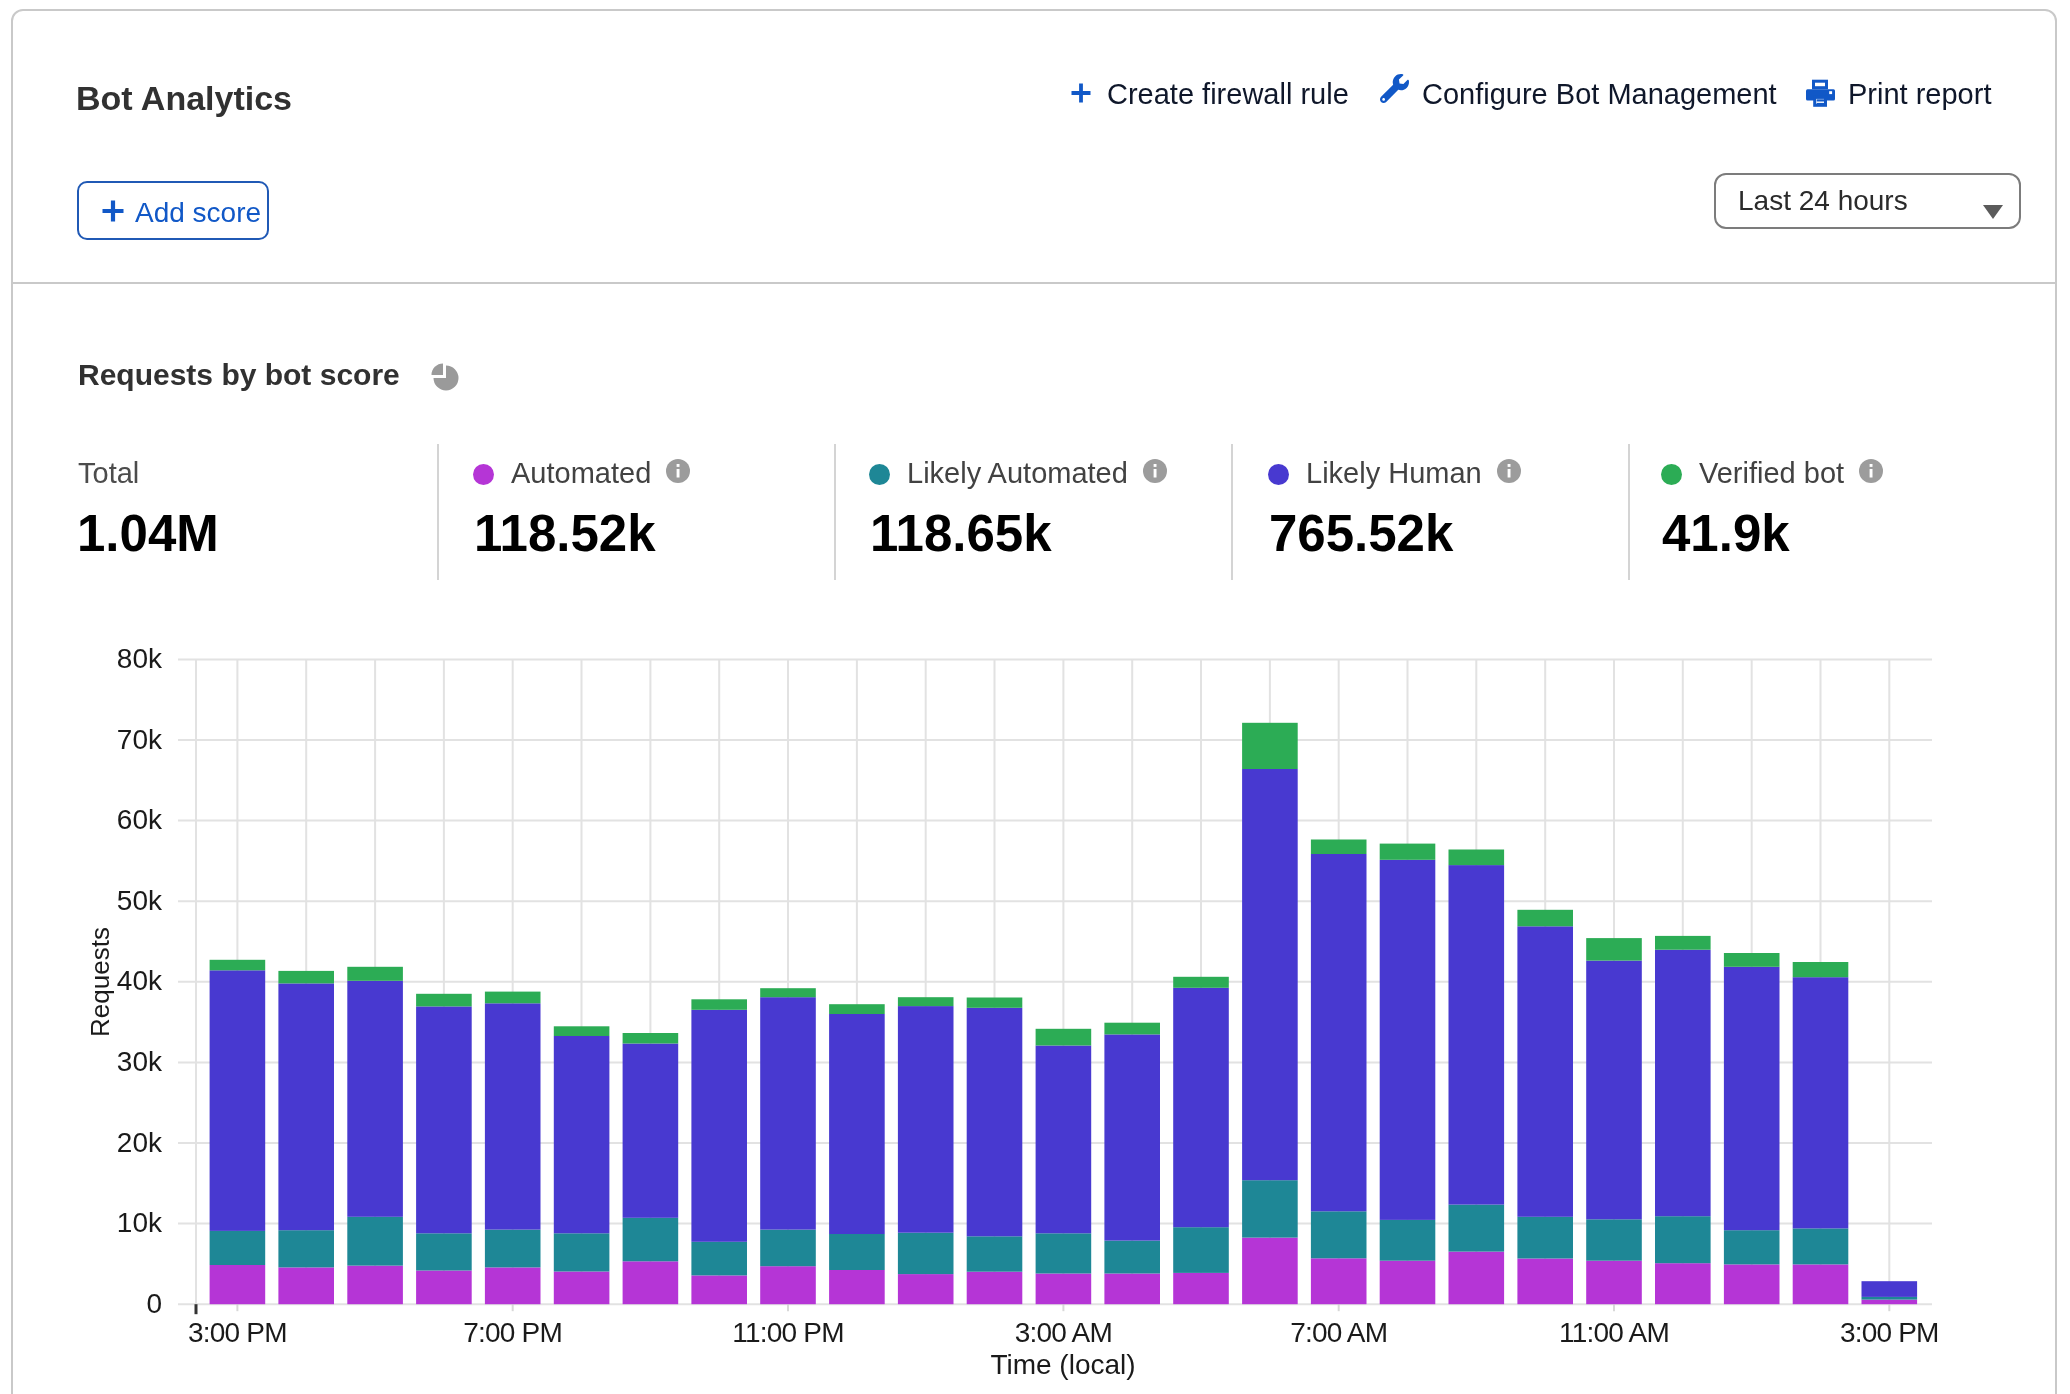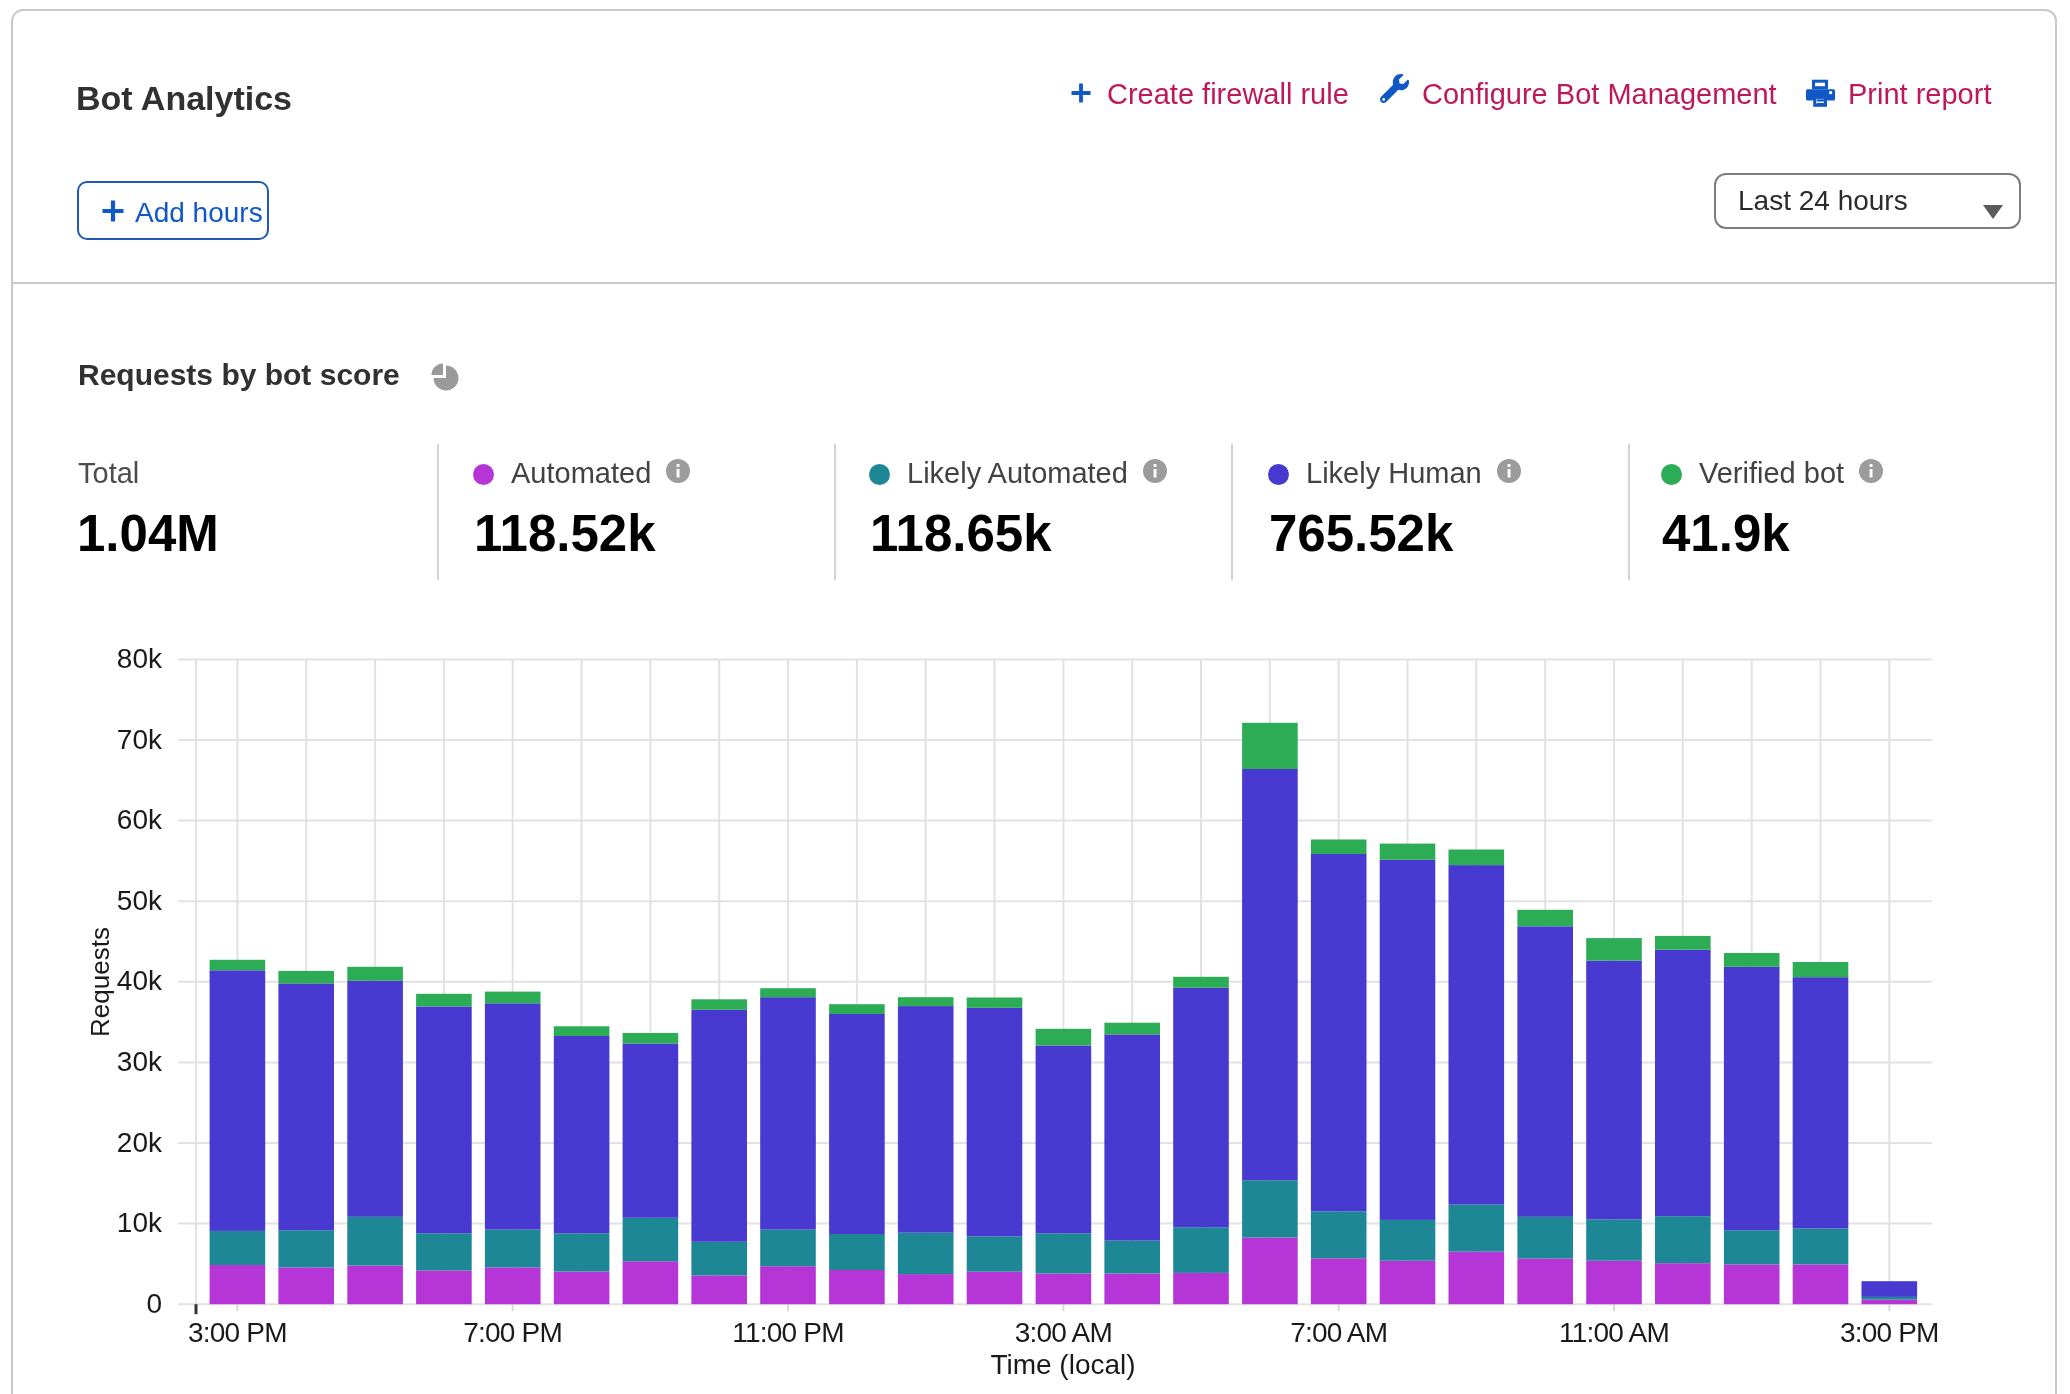--- a/index.html
+++ b/index.html
@@ -1,19 +1,19 @@
 <!DOCTYPE html>
 <html><head><meta charset="utf-8"><style>
 *{margin:0;padding:0;box-sizing:border-box}
 html,body{width:2070px;height:1394px;background:#fff;font-family:"Liberation Sans",sans-serif;overflow:hidden}
 .abs{position:absolute}
 .card{position:absolute;left:11px;top:9px;width:2046px;height:1600px;border:2px solid #c9c9c9;border-radius:12px}
 .divider{position:absolute;left:11px;top:282px;width:2046px;height:2px;background:#c9c9c9}
 .title{left:76px;top:81px;font-size:34px;font-weight:700;color:#313131;line-height:1}
-.tl{position:absolute;top:80px;font-size:29px;color:#be185d;line-height:1;white-space:nowrap}
+.tl{position:absolute;top:80px;font-size:29px;color:#0f172a;line-height:1;white-space:nowrap}
 .btn{left:77px;top:181px;width:192px;height:59px;border:2px solid #2059b5;border-radius:10px}
 .dd{left:1714px;top:173px;width:307px;height:56px;border:2px solid #7c7c7c;border-radius:12px;font-size:28px;color:#2b2b2b;display:flex;align-items:center;padding-left:22px}
 .caret{position:absolute;left:267px;top:30px;width:0;height:0;border-left:10px solid transparent;border-right:10px solid transparent;border-top:14px solid #5b5b5b}
 .h2{left:78px;top:360px;font-size:30px;font-weight:700;color:#313131;line-height:1}
 .statlbl{font-size:29px;color:#424242;line-height:1}
 .statnum{font-size:51px;font-weight:700;color:#000000;line-height:1}
 .lrow{display:flex;height:30px}
 .info{margin-left:15px}
 .vdiv{position:absolute;top:444px;width:2px;height:136px;background:#d4d4d4}
 .dot{position:absolute;width:21px;height:21px;border-radius:50%}
@@ -39,21 +39,21 @@
     <rect x="8.7" y="18.4" width="10.8" height="7.9" fill="#fff" stroke="#1158c7" stroke-width="3"></rect>
     <rect x="10.7" y="20.3" width="7.6" height="2.2" fill="#1158c7"></rect>
     <rect x="10.7" y="23.9" width="7.6" height="2.2" fill="#1158c7"></rect>
   </svg>
 <div class="tl" style="left:1848px">Print report</div>
 
 <div class="abs btn"></div>
 <svg class="abs" style="left:100px;top:198px" width="26" height="26" viewBox="0 0 26 26">
     <path d="M13 2.5v21M2.5 13h21" stroke="#1158c7" stroke-width="4.2"></path>
   </svg>
-<div class="abs" style="left:135px;top:199px;font-size:28px;color:#1158c7;line-height:1">Add hours</div>
+<div class="abs" style="left:135px;top:199px;font-size:28px;color:#1158c7;line-height:1">Add score</div>
 
 <div class="abs dd">Last 24 hours<span class="caret"></span></div>
 
 <div class="abs h2">Requests by bot score</div>
 <svg class="abs" style="left:431px;top:363px" width="29" height="29" viewBox="0 0 29 29">
     <path d="M15 15 L15 2.5 A12.5 12.5 0 1 1 2.5 15 Z" fill="#9a9a9a"></path>
     <path d="M12 12 L12 0.5 A11.5 11.5 0 0 0 0.5 12 Z" fill="#9a9a9a"></path>
   </svg>
 
 <div class="abs" style="left:78px;top:459px"><span class="statlbl" style="color:#4c4c4c">Total</span></div>

